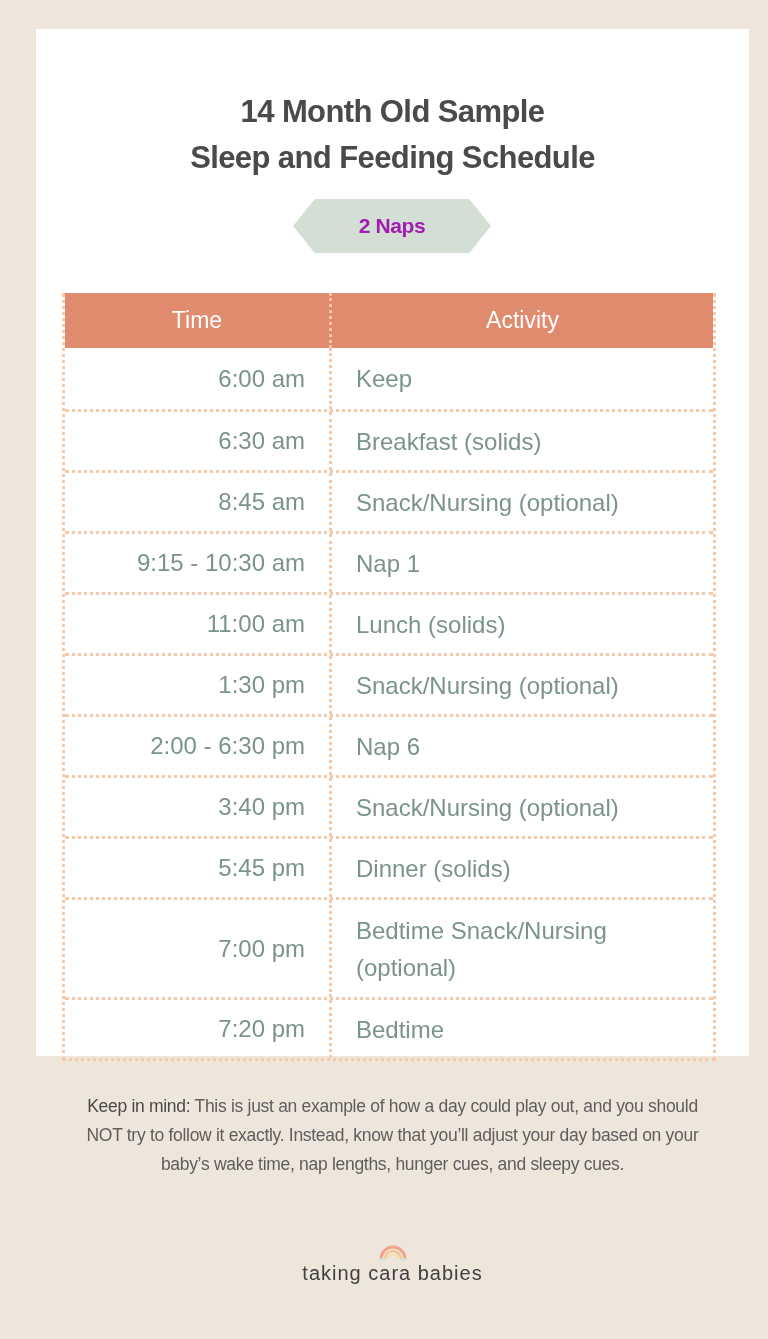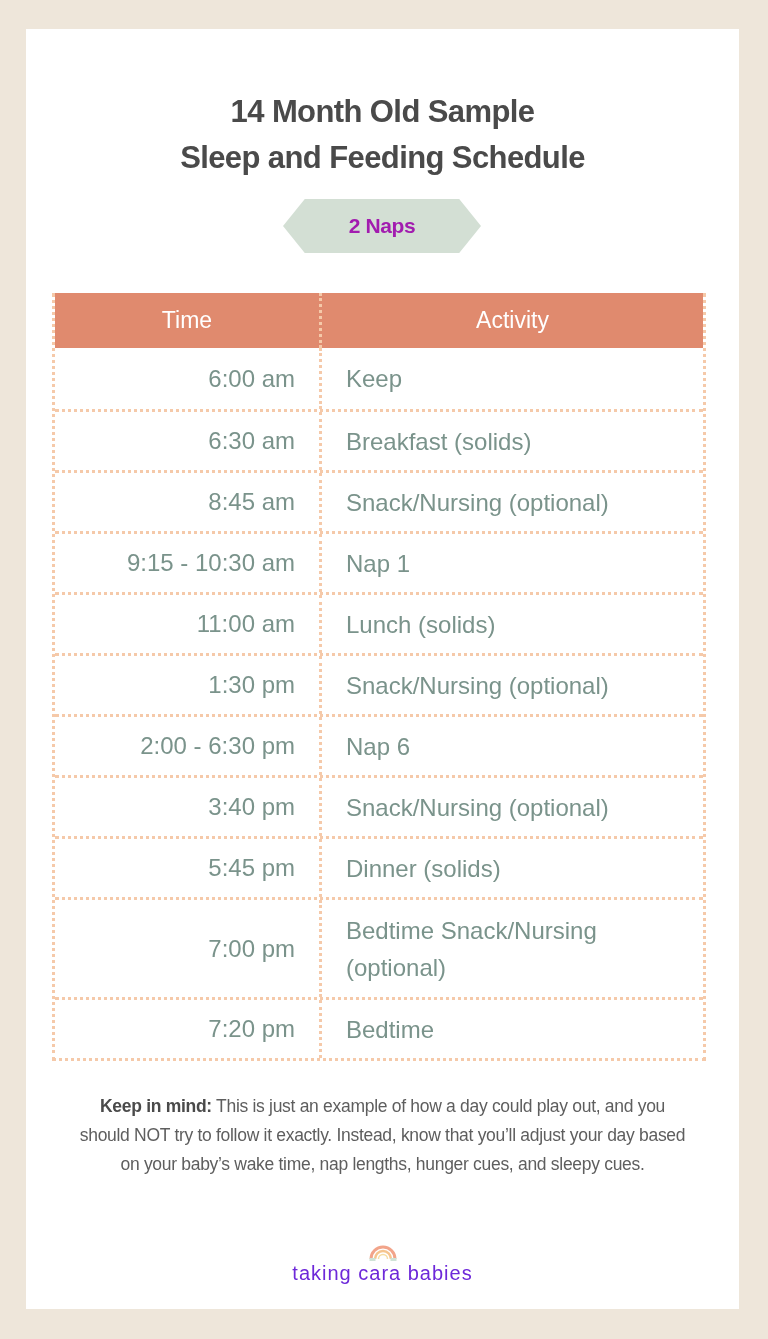--- a/index.html
+++ b/index.html
@@ -5,22 +5,22 @@
   * { box-sizing: border-box; margin: 0; padding: 0; }
   html, body { width: 768px; height: 1339px; }
   body {
     background: #EEE6DA;
     font-family: "Liberation Sans", "DejaVu Sans", sans-serif;
     position: relative;
     overflow: hidden;
   }
   .card {
     position: absolute;
-    left: 26px; top: 29px;
-    width: 713px; height: 1280px;
+    left: 36px; top: 29px;
+    width: 713px; height: 1027px;
     background: #FFFFFF;
   }
   .title {
     position: absolute;
     left: 0; width: 100%;
     top: 60px;
     text-align: center;
     color: #4A4A4A;
     font-weight: bold;
     font-size: 31px;
@@ -89,32 +89,32 @@
   .note {
     position: absolute;
     left: 50px; width: 613px;
     top: 1063px;
     text-align: center;
     color: #5E5E5E;
     font-size: 17.5px;
     line-height: 29px;
     letter-spacing: -0.3px;
   }
-  .note b { color: #4A4A4A; font-weight: bold; }
+  .note b { color: #4A4A4A; font-weight: normal; }
   .logo {
     position: absolute;
     left: 0; width: 100%;
     top: 1212px;
     text-align: center;
   }
   .logo svg { display: block; margin: 0 auto; }
   .logo-text {
     display: block;
     margin-top: 1px;
-    color: #6d28d9;
+    color: #404040;
     font-size: 20px;
     letter-spacing: 1px;
   }
 </style>
 </head>
 <body>
 
 <div class="card">
 
   <h1 class="title">

